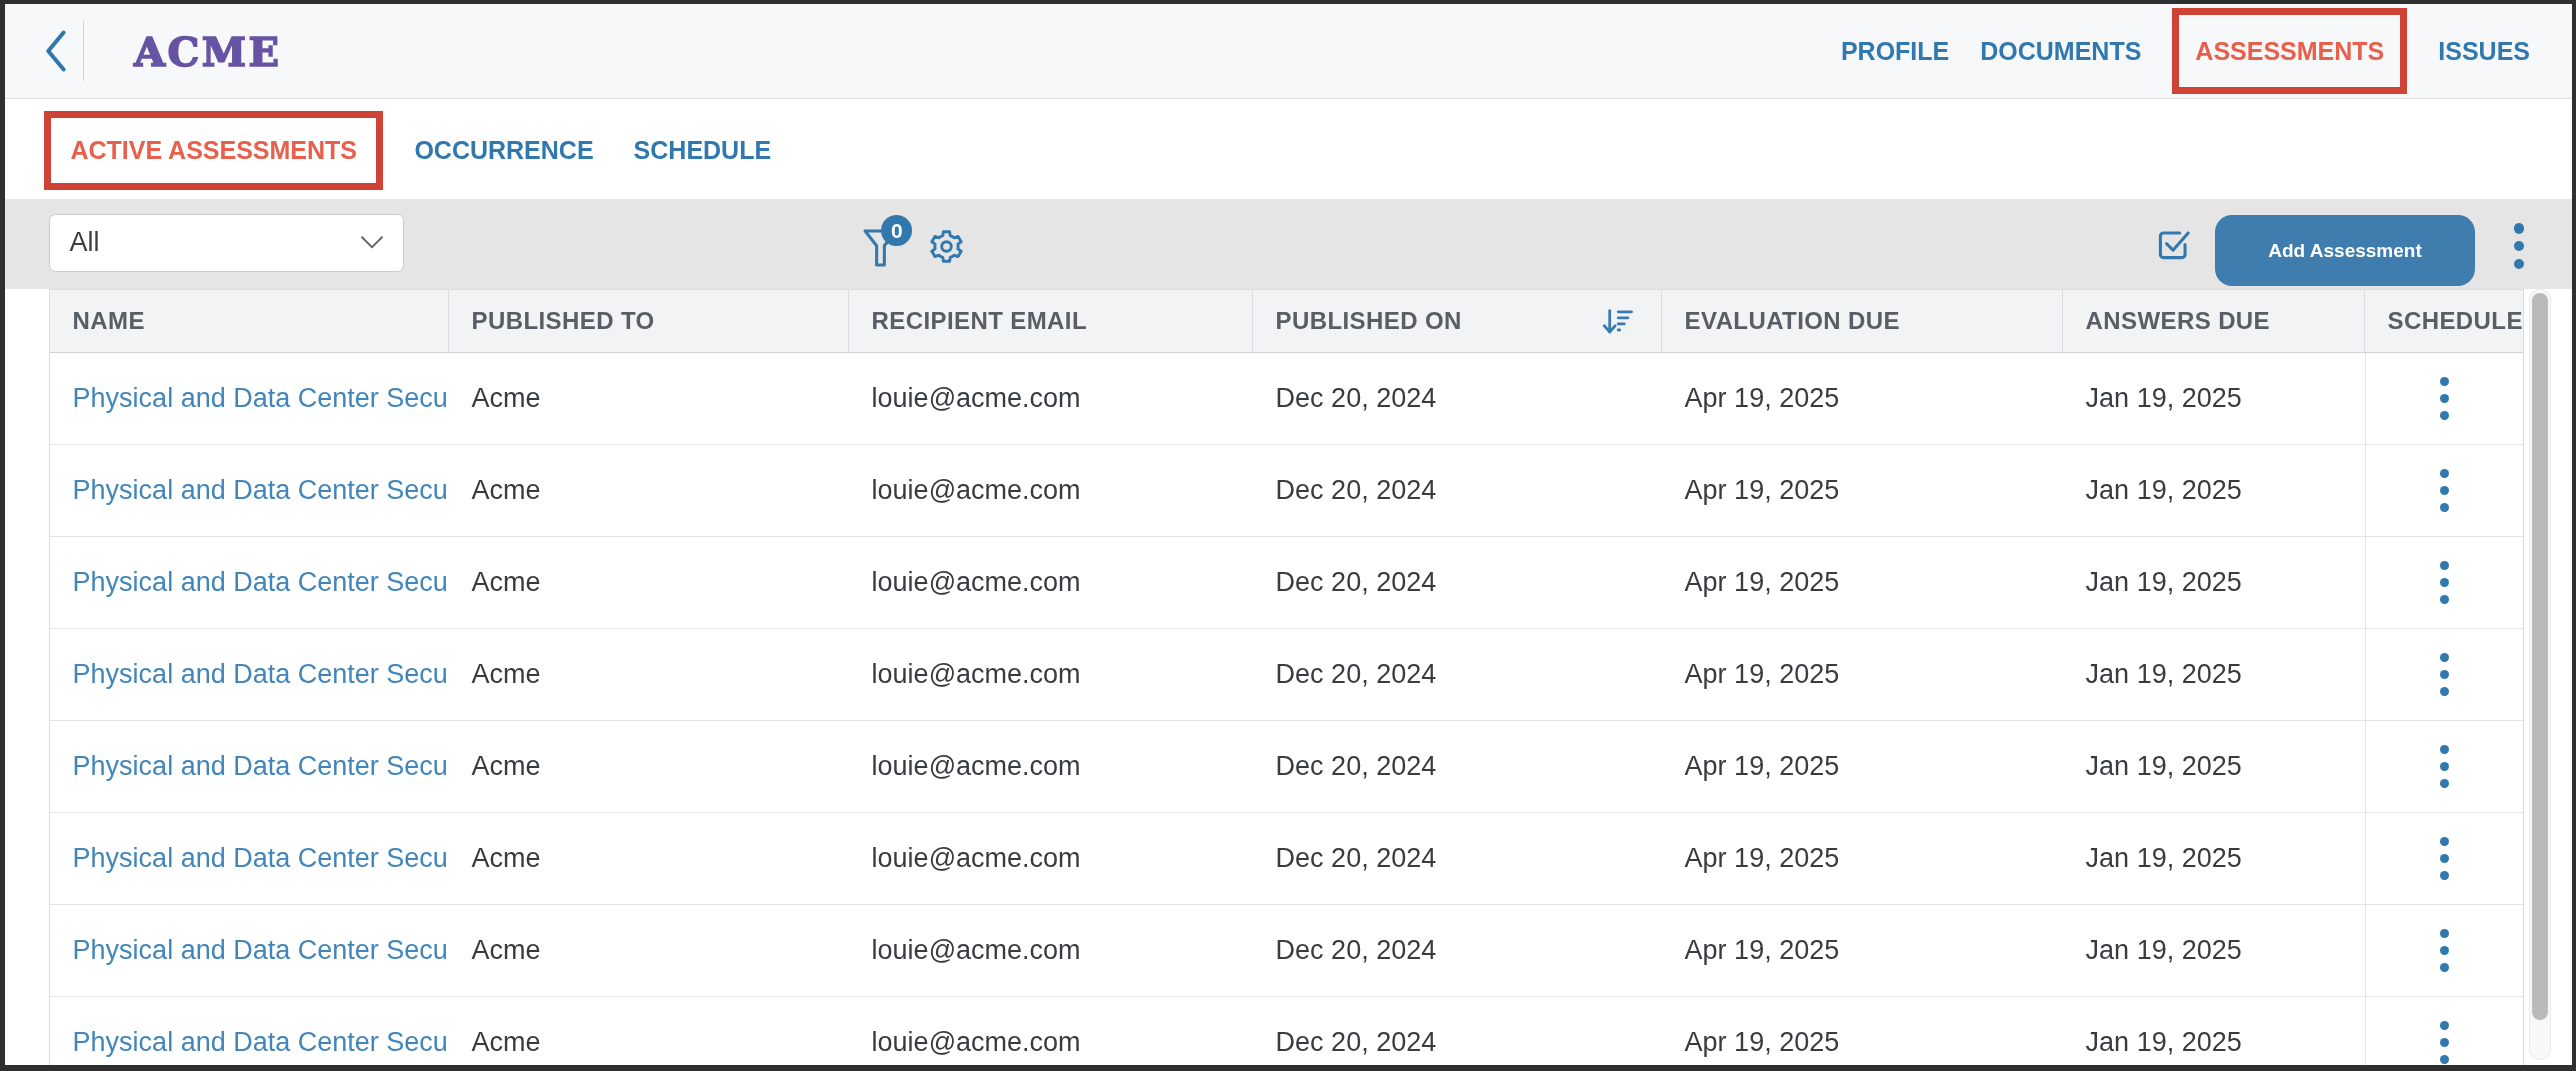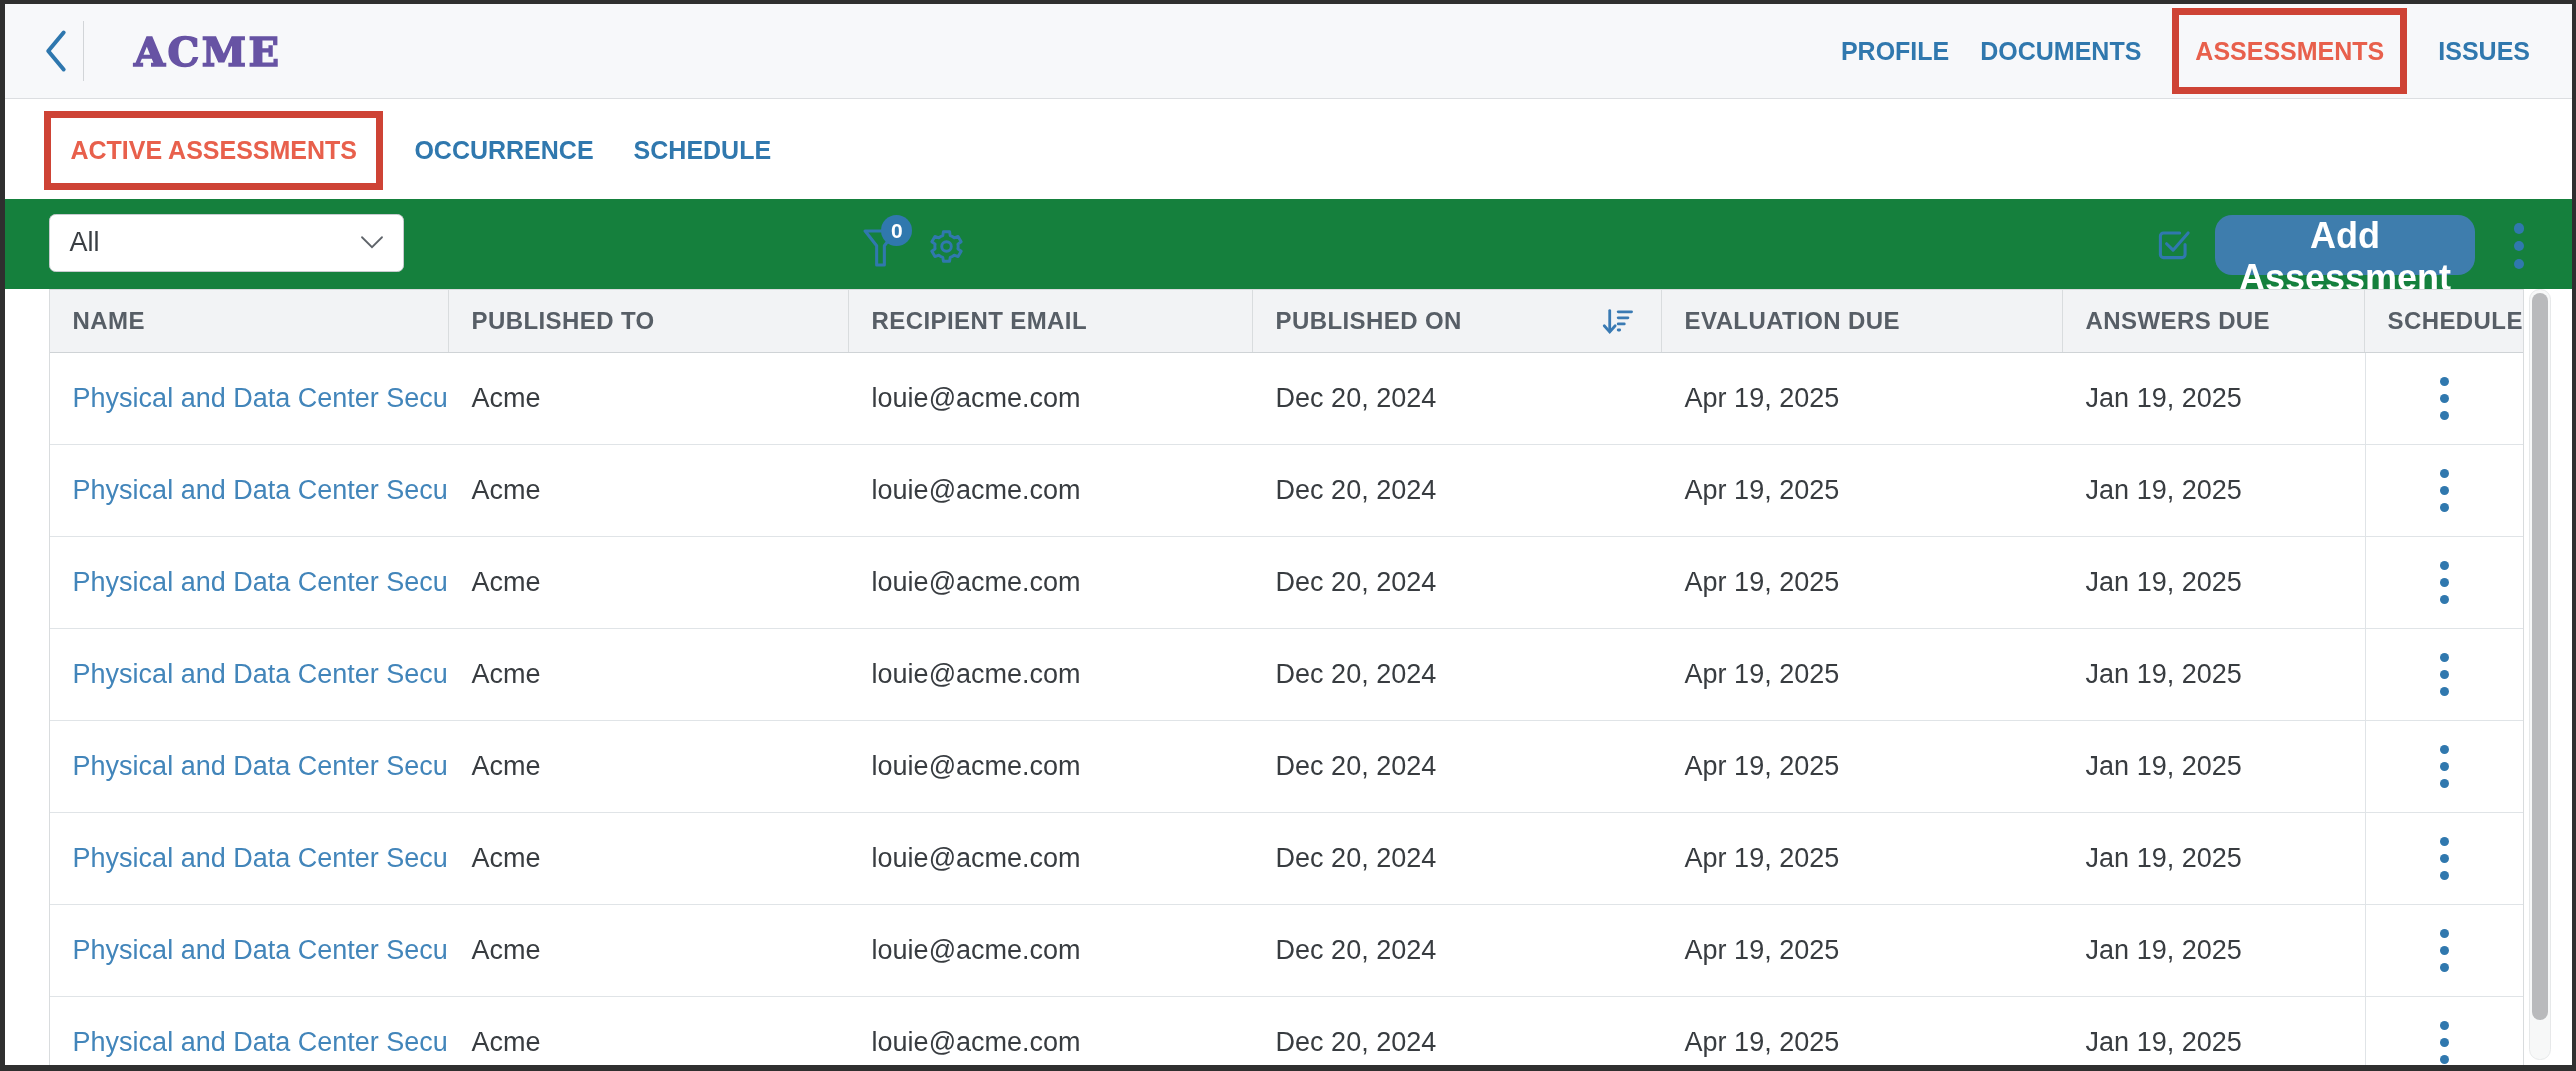--- a/index.html
+++ b/index.html
@@ -49,21 +49,21 @@
     background: #ffffff;
     display: flex; align-items: center; text-align: right;
   }
   .tabbar .annotation-box { margin-left: 39px; height: 79px; padding: 0 19.4px; }
   .tab { font-size: 25px; font-weight: 600; color: #3078ae; cursor: pointer; white-space: nowrap; }
   .tab.active { color: #e8604c; font-weight: 700; }
   .tab.t2 { margin-left: 31px; }
   .tab.t3 { margin-left: 40px; }
 
   
-  .toolbar { position: absolute; top: 195px; left: 0; right: 0; height: 90px; background: #15803d; }
+  .toolbar { position: absolute; top: 195px; left: 0; right: 0; height: 90px; background: #e5e5e5; }
   .select-box {
     position: absolute; left: 44px; top: 14.5px; width: 355px; height: 58px;
     background: #fff; border: 1.6px solid #c7cbcf; border-radius: 6.5px;
     display: flex; align-items: center; padding: 0 19.4px; cursor: pointer;
   }
   .select-box .select-value { font-size: 27px; color: #3a3f44; flex: 1; }
   .select-box svg { width: 24px; height: 14.5px; color: #5f646a; }
 
   .search-wrap { position: absolute; left: 420px; top: 14.5px; height: 58px; display: flex; }
   .search-input {
@@ -85,23 +85,23 @@
     background: #3078ae; color: #fff; font-size: 21px; font-weight: 700;
     display: flex; align-items: center; justify-content: center;
   }
   .gear-wrap { position: absolute; left: 923px; top: 29px; width: 37px; height: 37px; color: #3078ae; cursor: pointer; }
   .gear-wrap svg { width: 100%; height: 100%; }
 
   .multiselect-wrap { position: absolute; left: 2150px; top: 27.4px; width: 37px; height: 37px; color: #3078ae; cursor: pointer; }
   .multiselect-wrap svg { width: 100%; height: 100%; }
 
   .add-btn {
-    position: absolute; left: 2210px; top: 16px; width: 260px; height: 60px;
+    position: absolute; left: 2210px; top: 16px; width: 260px; height: 71px;
     background: #3e7dad; color: #fff; border: none; border-radius: 17px;
-    font-size: 36px; font-weight: 600; cursor: pointer;
+    font-size: 19px; font-weight: 600; cursor: pointer;
     font-family: "Liberation Sans", sans-serif;
   }
   .kebab { display: flex; flex-direction: column; align-items: center; gap: 7.3px; cursor: pointer; }
   .kebab i { width: 10.5px; height: 10.5px; border-radius: 50%; background: #3078ae; display: block; }
   .toolbar-kebab { position: absolute; left: 2502px; top: 24px; width: 24px; }
 
   
   .table {
     position: absolute; left: 44px; top: 285px; width: 2475px; bottom: 0;
     border: 0.8px solid #d9dcde; border-bottom: none;

